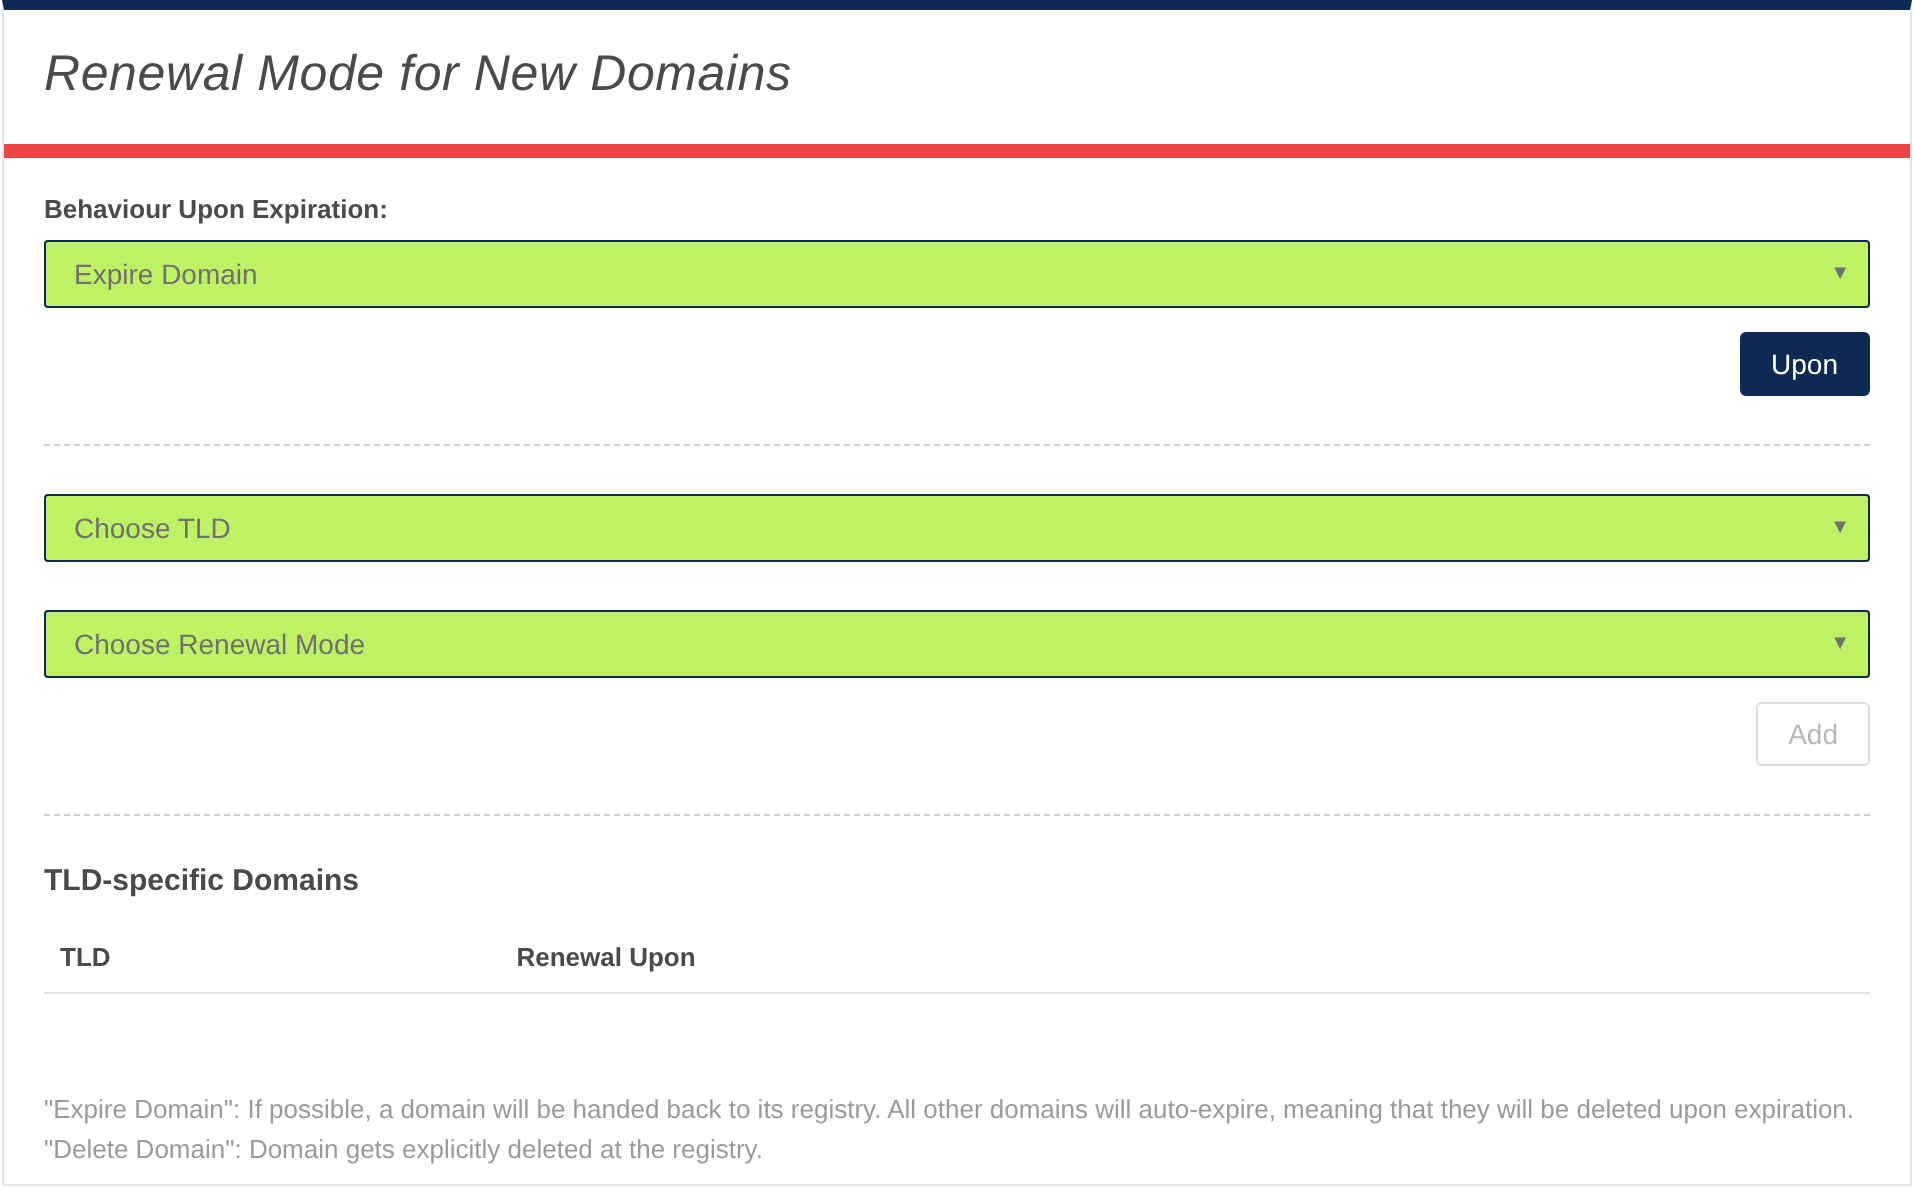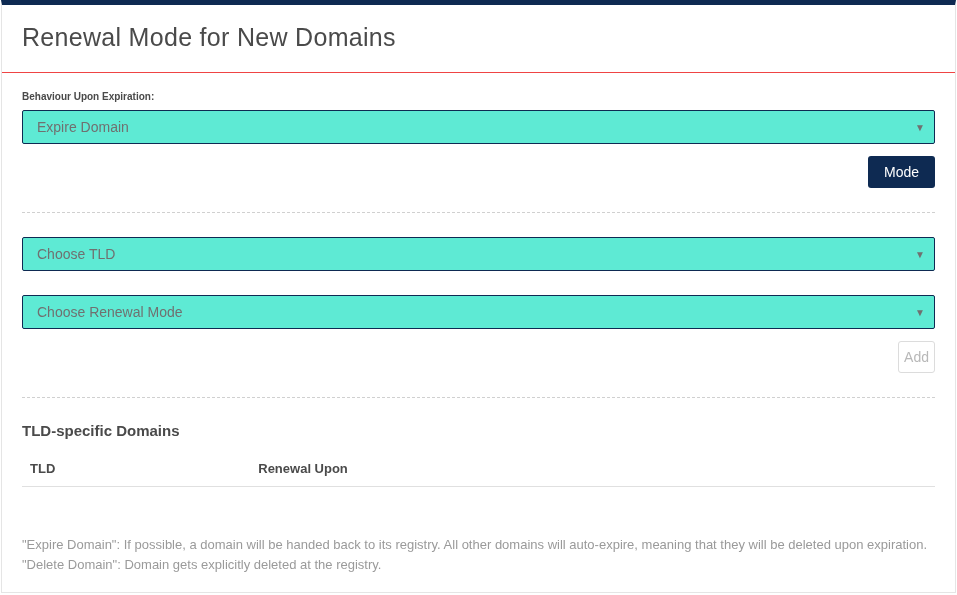--- a/index.html
+++ b/index.html
@@ -17,47 +17,48 @@
     .outer-container {
       border: 1px solid #e5e5e5;
       border-top: 5px solid #0e2a52;
       background: #fff;
       width: 955px;
       margin: 0 1px;
       height: 593px;
     }
     .header-section {
       padding: 18px 20px 20px 20px;
-      border-bottom: 1px solid #ef4444;
+      border-bottom: 7px solid #ef4444;
+      font-style: italic;
     }
     .page-title {
       font-size: 25px;
       font-weight: 400;
       color: #4a4a4a;
       letter-spacing: 0.3px;
     }
     .content {
       padding: 18px 20px 20px 20px;
     }
     .field-label {
-      font-size: 10px;
+      font-size: 13px;
       color: #4a4a4a;
       font-weight: 600;
       margin-bottom: 8px;
       display: block;
     }
     .select-wrapper {
       position: relative;
       width: 100%;
     }
     .select {
       width: 100%;
       height: 34px;
       border: 1px solid #0e2a52;
-      background: #5eead4;
+      background: #bef264;
       padding: 0 30px 0 14px;
       font-size: 14px;
       color: #707070;
       appearance: none;
       -webkit-appearance: none;
       cursor: pointer;
       border-radius: 2px;
       font-family: inherit;
     }
     .select-caret {
@@ -81,21 +82,21 @@
       padding: 8px 16px;
       font-size: 14px;
       border-radius: 3px;
       cursor: pointer;
       font-family: inherit;
     }
     .btn-secondary {
       background: #fff;
       color: #b8b8b8;
       border: 1px solid #dcdcdc;
-      padding: 7px 5px;
+      padding: 7px 15px;
       font-size: 14px;
       border-radius: 3px;
       cursor: pointer;
       font-family: inherit;
       margin-left: 20px;
     }
     .divider {
       border: none;
       border-top: 1px dashed #d0d0d0;
       margin: 24px 0;
@@ -142,21 +143,21 @@
   <div class="content">
 
     <label class="field-label">Behaviour Upon Expiration:</label>
     <div class="select-wrapper">
       <select class="select">
         <option>Expire Domain</option>
       </select>
       <span class="select-caret">▼</span>
     </div>
     <div class="btn-row">
-      <button class="btn-primary">Mode</button>
+      <button class="btn-primary">Upon</button>
     </div>
 
     <hr class="divider">
 
     <div class="select-wrapper">
       <select class="select">
         <option>Choose TLD</option>
       </select>
       <span class="select-caret">▼</span>
     </div>

